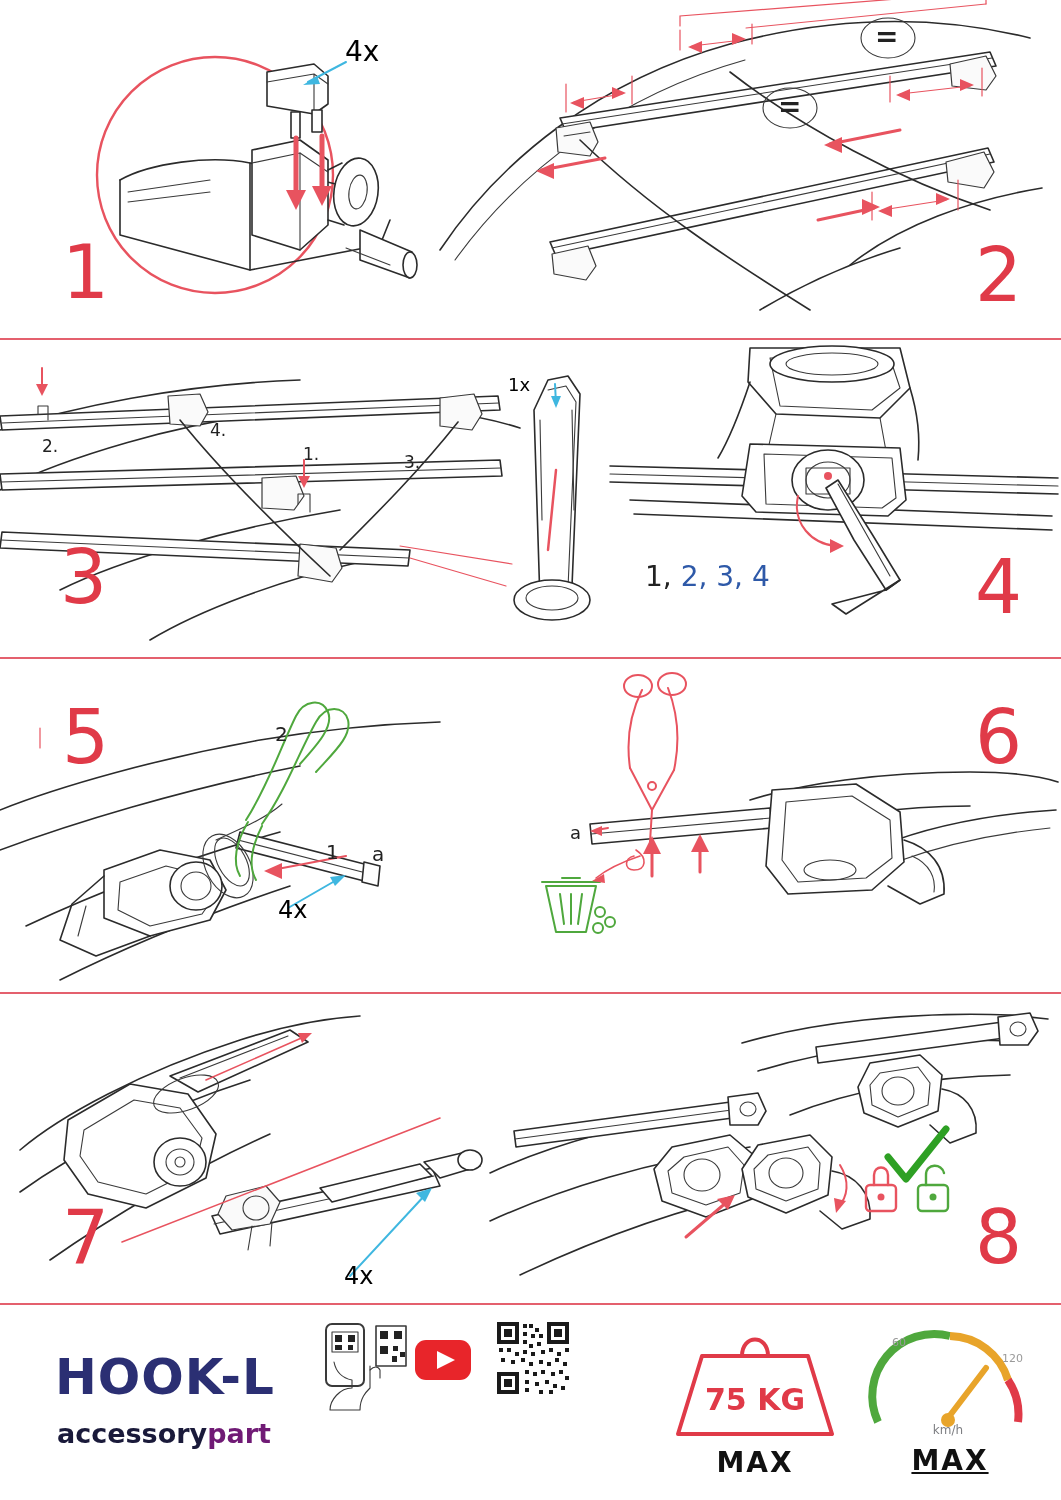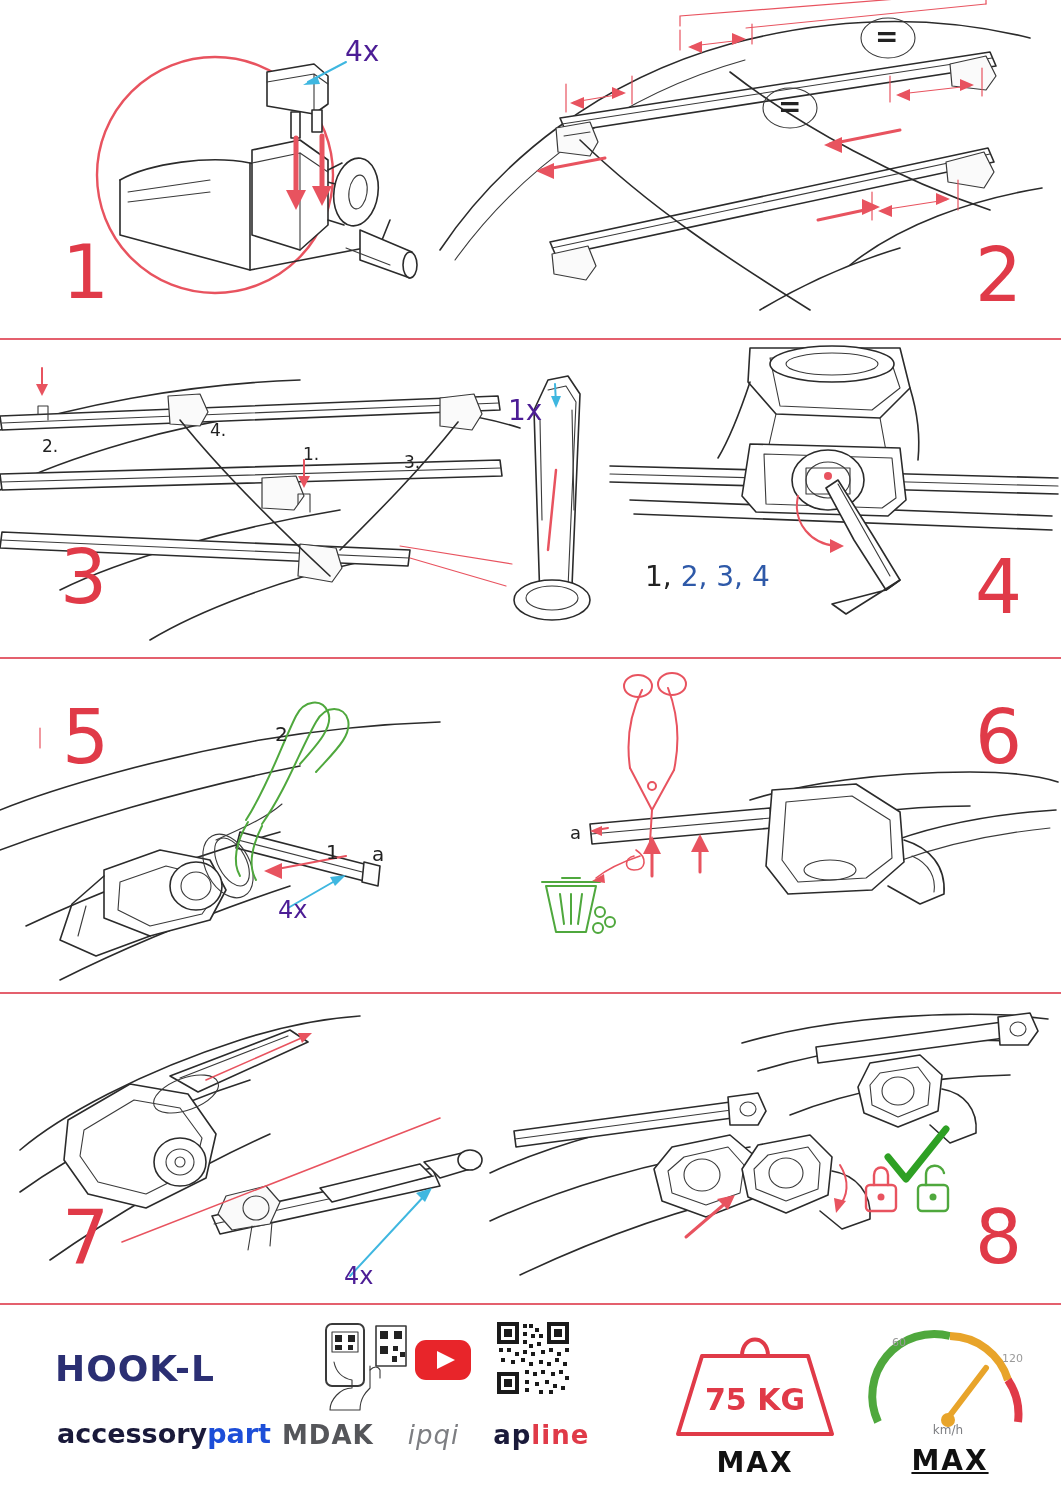--- a/index.html
+++ b/index.html
@@ -21,31 +21,31 @@
   .ln-fill{fill:#fff;stroke:#2b2b2b;stroke-width:1.6;stroke-linejoin:round;}
   .ln-fill2{fill:#fafafa;stroke:#3a3a3a;stroke-width:1.2;stroke-linejoin:round;}
   .red{fill:none;stroke:#e8535f;stroke-width:2;stroke-linecap:round;stroke-linejoin:round;}
   .redthin{fill:none;stroke:#e8535f;stroke-width:1.2;stroke-linecap:round;}
   .redfill{fill:#e8535f;}
   .cyan{fill:none;stroke:#3fb7e0;stroke-width:2;stroke-linecap:round;}
   .cyanfill{fill:#3fb7e0;}
   .green{fill:none;stroke:#4fa83d;stroke-width:2;stroke-linecap:round;stroke-linejoin:round;}
 
   .lbl{position:absolute;font-family:"DejaVu Sans",sans-serif;}
-  .lbl-cyan{color:#4c1d95;}
+  .lbl-cyan{color:#000000;}
   .lbl-blue{color:#2e59a8;}
   .lbl-dark{color:#222;}
 
   
   .footer{position:absolute;left:0;top:1310px;width:1061px;height:190px;}
   .brand{position:absolute;left:55px;top:38px;font-family:"DejaVu Sans",sans-serif;
-         font-size:36px;font-weight:700;color:#2b2f73;letter-spacing:1px;}
+         font-size:50px;font-weight:700;color:#2b2f73;letter-spacing:1px;}
   .brandsub{position:absolute;left:57px;top:108px;font-family:"DejaVu Sans",sans-serif;
             font-size:27px;font-weight:700;color:#1a1a3a;letter-spacing:0px;}
-  .brandsub .pt{color:#1d4ed8;}
+  .brandsub .pt{color:#701a75;}
   .part-logos{position:absolute;left:282px;top:110px;display:flex;align-items:baseline;gap:34px;}
   .plogo{font-family:"DejaVu Sans",sans-serif;font-size:26px;font-weight:700;color:#55565a;letter-spacing:1px;}
   .plogo.ipqi{color:#7d7e82;font-weight:400;font-style:italic;}
   .plogo.apline{color:#1a1a3a;font-weight:700;}
   .plogo.apline .li{color:#e03a48;}
 
   .maxblock{position:absolute;font-family:"DejaVu Sans",sans-serif;}
   .maxlabel{font-size:28px;font-weight:700;color:#111;text-align:center;letter-spacing:2px;}
 
   .kg{font-family:"DejaVu Sans",sans-serif;font-size:30px;font-weight:700;fill:#e03a48;}
@@ -200,21 +200,21 @@
 
       <path class="cyan" d="M555 34 L556 54"></path>
       <path class="cyanfill" d="M556 58 l-5 -12 l10 0 z"></path>
     </svg>
   </div>
 
   <div class="lbl lbl-dark" style="left:42px;top:436px;font-size:17px;">2.</div>
   <div class="lbl lbl-dark" style="left:210px;top:420px;font-size:17px;">4.</div>
   <div class="lbl lbl-dark" style="left:303px;top:444px;font-size:17px;">1.</div>
   <div class="lbl lbl-dark" style="left:404px;top:452px;font-size:17px;">3.</div>
-  <div class="lbl lbl-cyan" style="left:508px;top:394px;font-size:28px;">1x</div>
+  <div class="lbl lbl-cyan" style="left:508px;top:374px;font-size:18px;">1x</div>
   <div class="panel" style="left:28px;top:362px;width:40px;height:60px;">
     <svg width="40" height="60" viewBox="0 0 40 60">
       <path class="redthin" d="M14 6 L14 26" style="stroke-width:2"></path>
       <path class="redfill" d="M14 34 l-6 -12 l12 0 z"></path>
       <path class="ln-thin" d="M10 44 L20 44 L20 58 M10 44 L10 52"></path>
     </svg>
   </div>
   <div class="panel" style="left:290px;top:458px;width:40px;height:60px;">
     <svg width="40" height="60" viewBox="0 0 40 60">
       <path class="redthin" d="M14 2 L14 22" style="stroke-width:2"></path>
@@ -522,25 +522,20 @@
             <rect x="50" y="60" width="4" height="4"></rect>
           <rect x="58" y="64" width="4" height="4"></rect>
             <rect x="66" y="66" width="4" height="4"></rect>
           <rect x="30" y="68" width="4" height="4"></rect>
             <rect x="44" y="70" width="4" height="4"></rect>
             <rect x="54" y="70" width="4" height="4"></rect>
         </g>
       </svg>
     </div>
 
-    <div class="part-logos">
-      <span class="plogo">MDAK</span>
-      <span class="plogo ipqi">ipqi</span>
-      <span class="plogo apline"><span>ap</span><span class="li">line</span></span>
-    </div>
 
     <div class="maxblock" style="left:660px;top:10px;width:190px;height:170px;">
       <svg width="190" height="120" viewBox="0 0 190 120">
         <path d="M42 36 L148 36 L172 114 L18 114 Z" fill="none" stroke="#e03a48" stroke-width="4" stroke-linejoin="round"></path>
         <path d="M82 36 C82 14 108 14 108 36" fill="none" stroke="#e03a48" stroke-width="4"></path>
         <text x="95" y="90" text-anchor="middle" class="kg">75 KG</text>
       </svg>
       <div class="maxlabel" style="width:190px;margin-top:6px;">MAX</div>
     </div>
 

